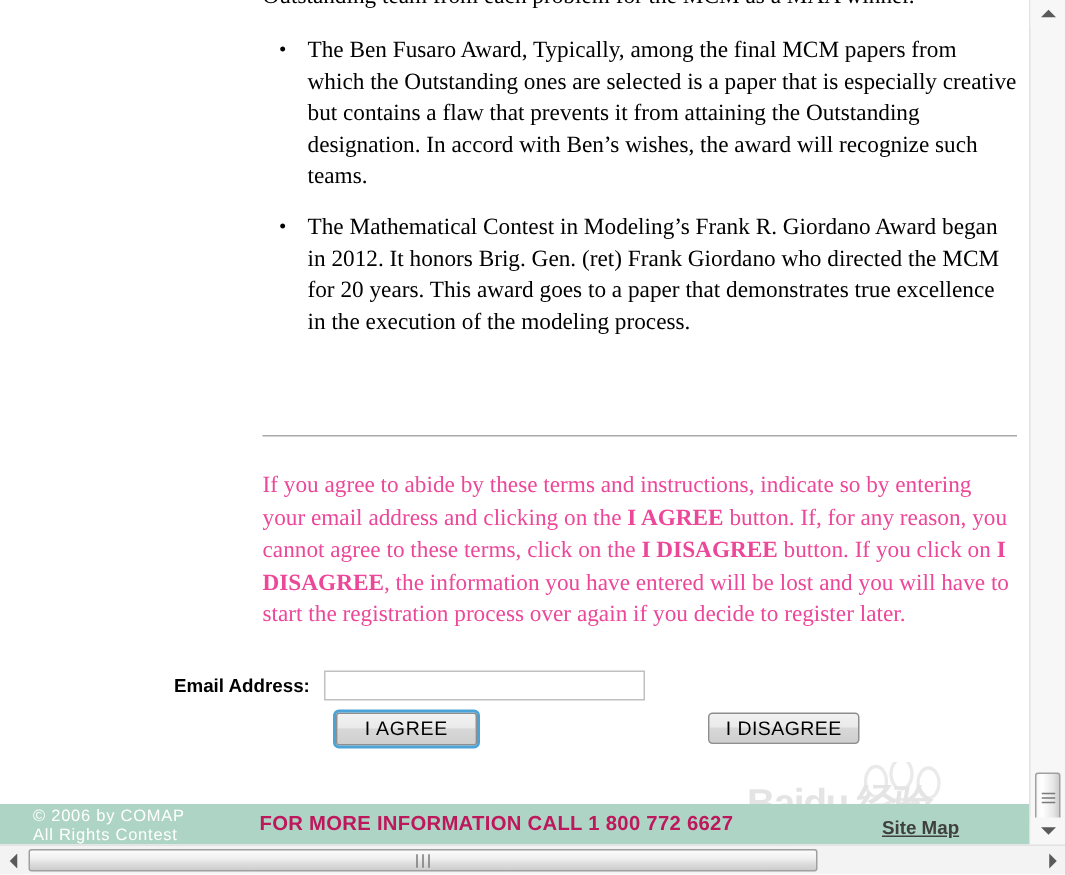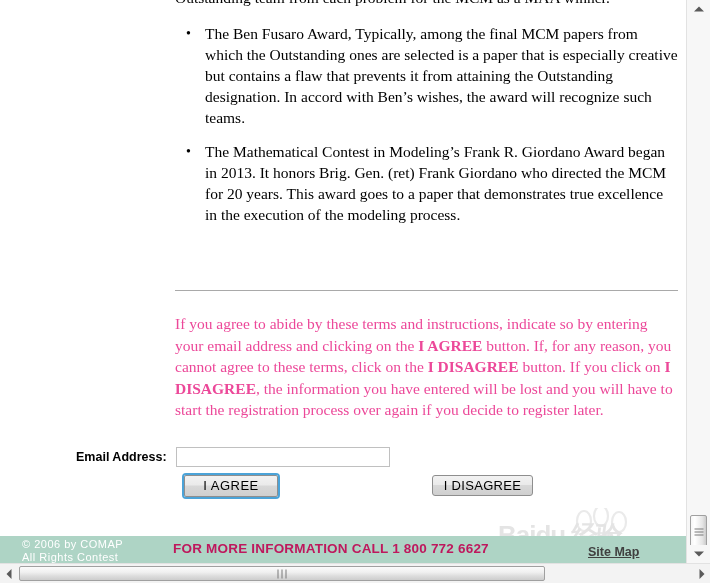--- a/index.html
+++ b/index.html
@@ -85,21 +85,21 @@
   .agree-para {
     font-family: "Liberation Serif", serif;
     font-size: 15.5px;
     line-height: 21.5px;
     color: #ec4899;
   }
   .agree-para b { font-weight: bold; }
 
   
   .form-block {
-    margin-left: 76px;
+    margin-left: 116px;
     margin-top: 26px;
   }
   .email-row {
     display: flex;
     align-items: center;
   }
   .email-label {
     font-family: "Liberation Sans", sans-serif;
     font-size: 12.5px;
     font-weight: bold;
@@ -376,21 +376,21 @@
     </div>
 
     <div class="content-col" style="padding-top:23px;">
       <ul class="award-list">
         <li>
           <span class="bullet">•</span>
           <span>The Ben Fusaro Award, Typically, among the final MCM papers from which the Outstanding ones are selected is a paper that is especially creative but contains a flaw that prevents it from attaining the Outstanding designation. In accord with Ben’s wishes, the award will recognize such teams.</span>
         </li>
         <li>
           <span class="bullet">•</span>
-          <span>The Mathematical Contest in Modeling’s Frank R. Giordano Award began in 2013. It honors Brig. Gen. (ret) Frank Giordano who directed the MCM for 20 years. This award goes to a paper that demonstrates true excellence in the execution of the modeling process.</span>
+          <span>The Mathematical Contest in Modeling’s Frank R. Giordano Award began in 2012. It honors Brig. Gen. (ret) Frank Giordano who directed the MCM for 20 years. This award goes to a paper that demonstrates true excellence in the execution of the modeling process.</span>
         </li>
       </ul>
     </div>
 
     <div class="content-col" style="padding-top:52px;">
       <hr class="divider">
     </div>
 
     <div class="content-col agree-para" style="padding-top:22px;">
       <span>If you agree to abide by these terms and instructions, indicate so by entering your email address and clicking on the </span><b>I AGREE</b><span> button. If, for any reason, you cannot agree to these terms, click on the </span><b>I DISAGREE</b><span> button. If you click on </span><b>I DISAGREE</b><span>, the information you have entered will be lost and you will have to start the registration process over again if you decide to register later.</span>

